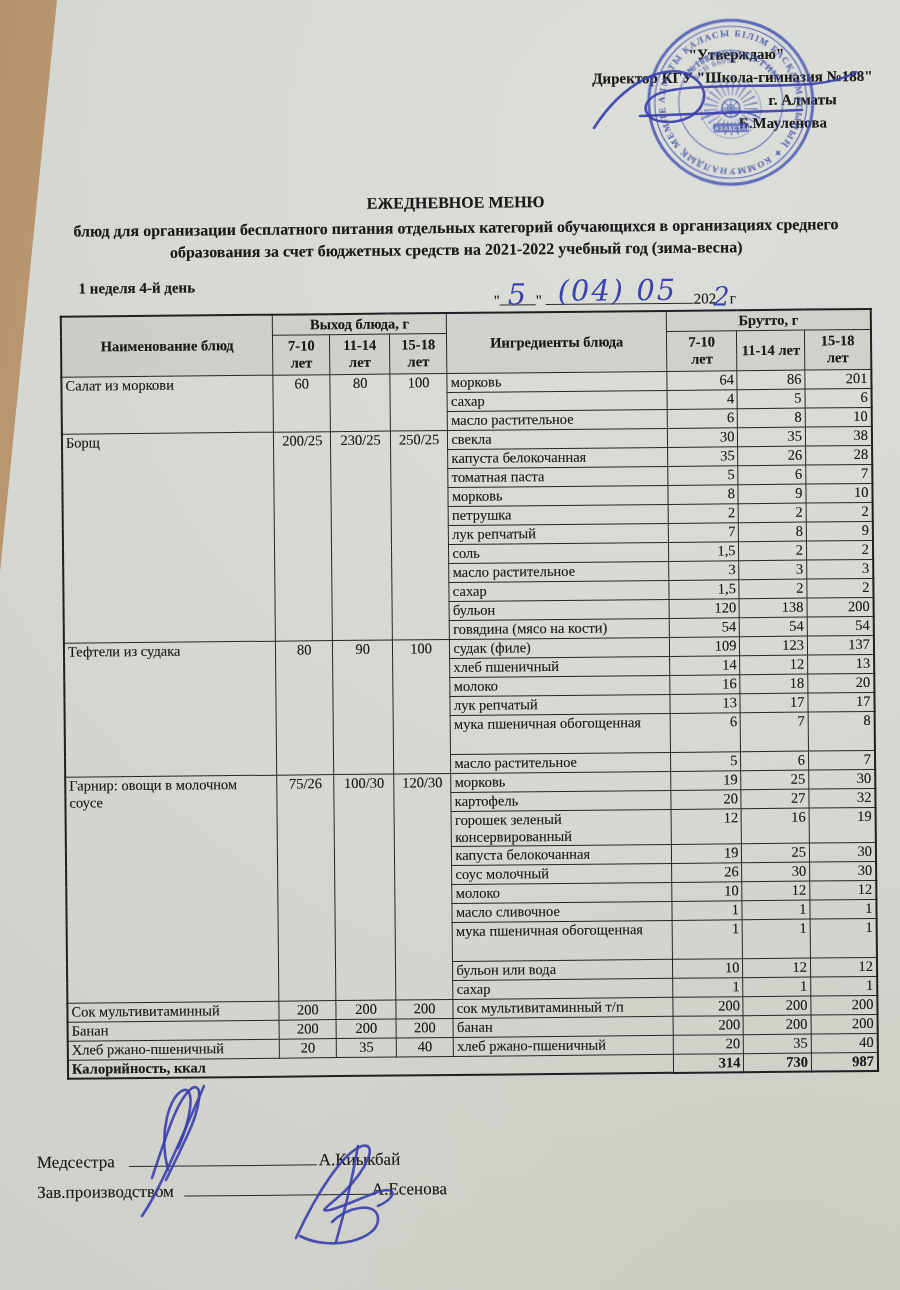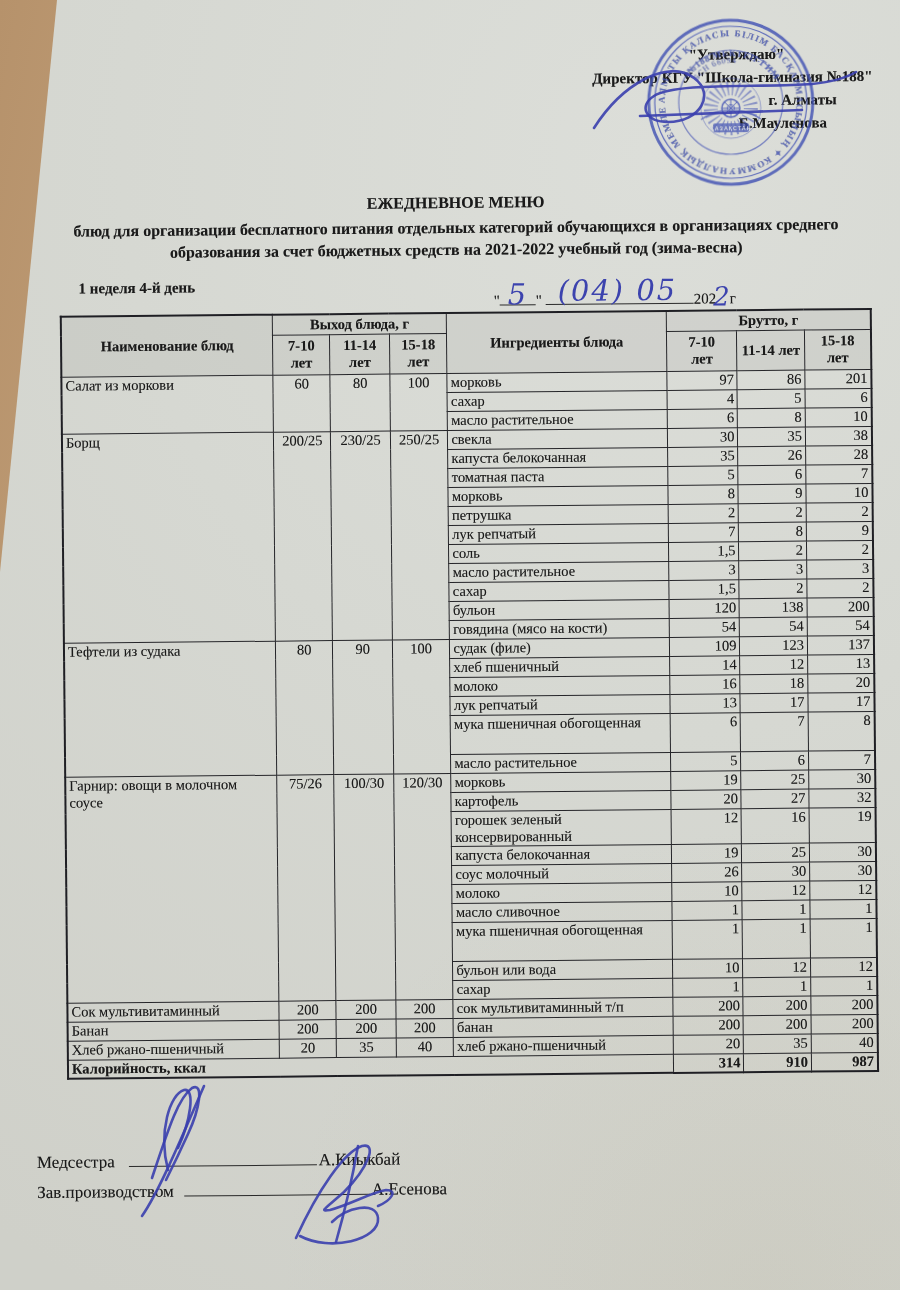--- a/index.html
+++ b/index.html
@@ -151,21 +151,21 @@
               <th>15-18 лет</th>
             </tr>
           </thead>
           <tbody>
             <tr>
               <td class="dish" rowspan="3">Салат из моркови</td>
               <td class="out" rowspan="3">60</td>
               <td class="out" rowspan="3">80</td>
               <td class="out" rowspan="3">100</td>
               <td class="ing">морковь</td>
-              <td class="num">97</td>
+              <td class="num">64</td>
               <td class="num">86</td>
               <td class="num">201</td>
             </tr>
             <tr>
               <td class="ing">сахар</td>
               <td class="num">4</td>
               <td class="num">5</td>
               <td class="num">6</td>
             </tr>
             <tr>
@@ -374,21 +374,21 @@
               <td class="out" rowspan="1">35</td>
               <td class="out" rowspan="1">40</td>
               <td class="ing">хлеб ржано-пшеничный</td>
               <td class="num">20</td>
               <td class="num">35</td>
               <td class="num">40</td>
             </tr>
             <tr>
               <td class="cal dish" colspan="5">Калорийность, ккал</td>
               <td class="num cal">314</td>
-              <td class="num cal">910</td>
+              <td class="num cal">730</td>
               <td class="num cal">987</td>
             </tr>
           </tbody>
         </table>
 
       <div class="sigs">
         <div class="sigrow sig1">
           <span>Медсестра</span><span class="sline"></span><span class="nm">А.Киыкбай</span>
         </div>
         <div class="sigrow sig2">

